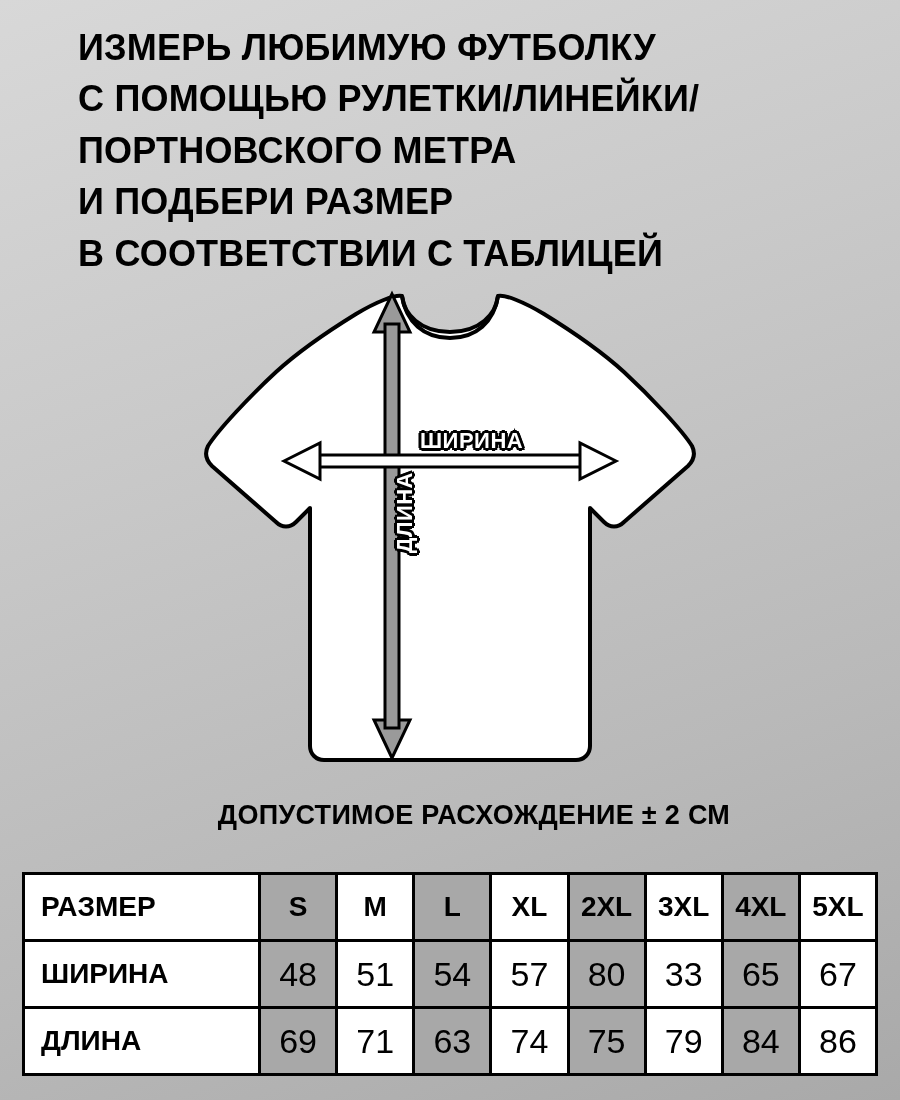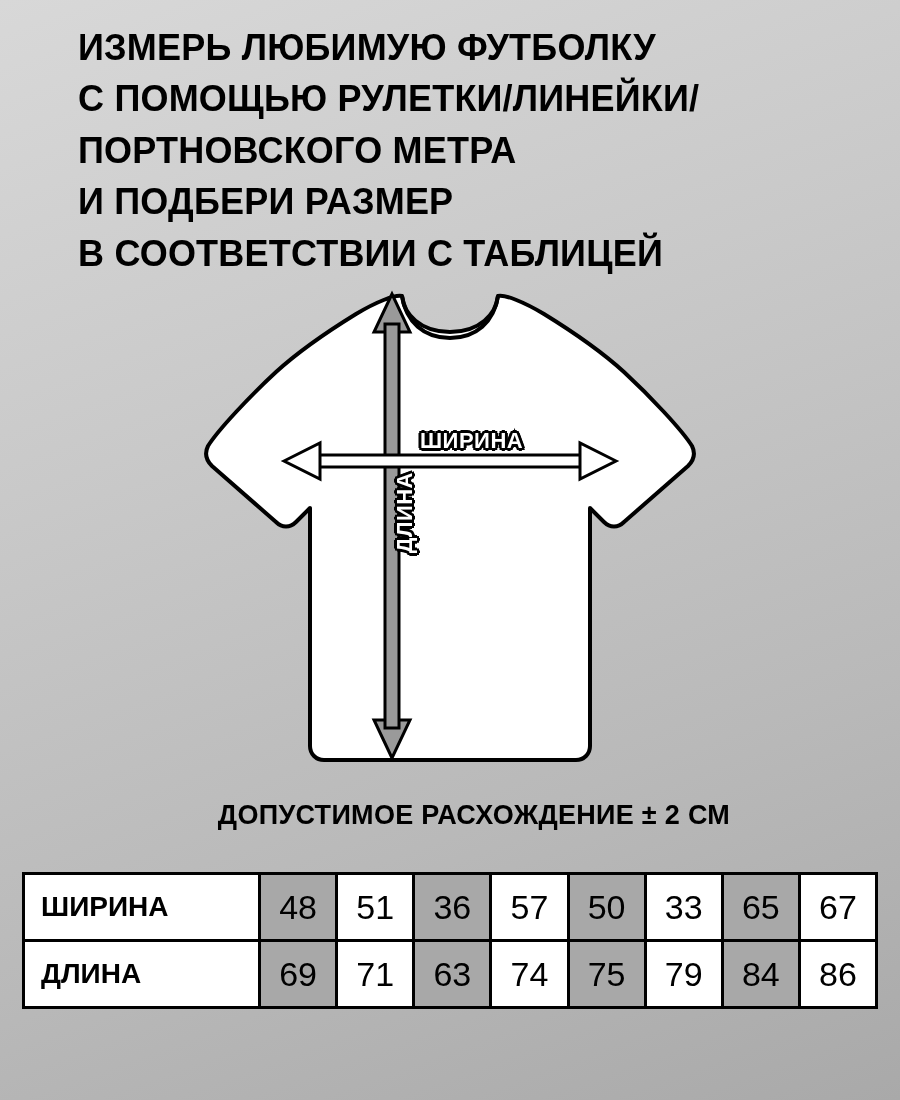--- a/index.html
+++ b/index.html
@@ -178,26 +178,37 @@
   <div class="label-width">ШИРИНА</div>
   <div class="label-length">ДЛИНА</div>
 </div>
 
 <div class="tolerance">ДОПУСТИМОЕ  РАСХОЖДЕНИЕ ± 2 СМ</div>
 
 <div class="table-wrap">
   <table class="size-table">
     <tbody>
       <tr>
+        <td class="rowhead">РАЗМЕР</td>
+        <td class="colhead shade">S</td>
+        <td class="colhead">M</td>
+        <td class="colhead shade">L</td>
+        <td class="colhead">XL</td>
+        <td class="colhead shade">2XL</td>
+        <td class="colhead">3XL</td>
+        <td class="colhead shade">4XL</td>
+        <td class="colhead">5XL</td>
+      </tr>
+      <tr>
         <td class="rowhead">ШИРИНА</td>
         <td class="shade">48</td>
         <td>51</td>
-        <td class="shade">36</td>
+        <td class="shade">54</td>
         <td>57</td>
-        <td class="shade">50</td>
+        <td class="shade">80</td>
         <td>33</td>
         <td class="shade">65</td>
         <td>67</td>
       </tr>
       <tr>
         <td class="rowhead">ДЛИНА</td>
         <td class="shade">69</td>
         <td>71</td>
         <td class="shade">63</td>
         <td>74</td>

